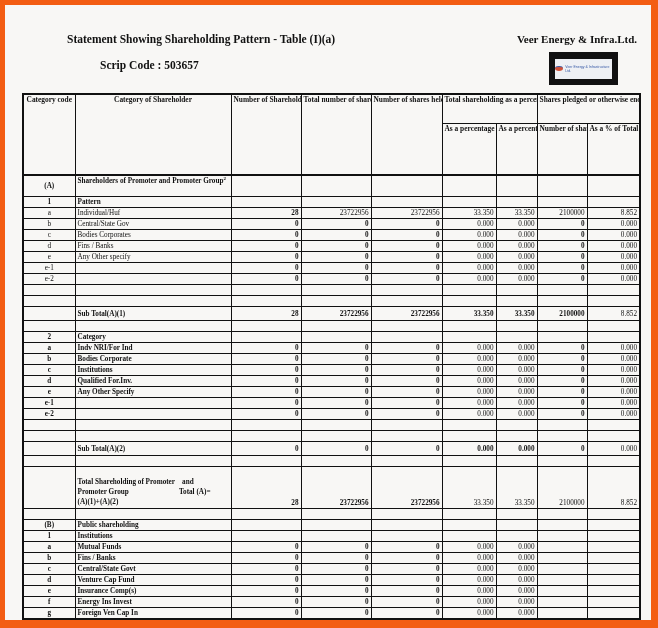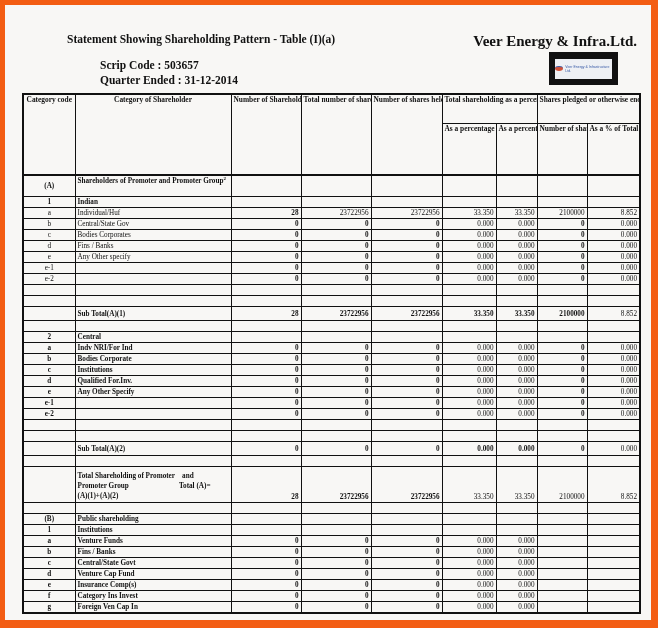--- a/index.html
+++ b/index.html
@@ -7,21 +7,21 @@
     width: 658px; height: 628px; overflow: hidden;
     background: #f35d13;
     font-family: "Liberation Serif", "DejaVu Serif", serif;
     color: #111;
   }
   .page {
     position: absolute; left: 5px; top: 5px; width: 646px; height: 615px;
     background: #f8f7f5; overflow: hidden;
   }
   .doc-title { position: absolute; left: 62px; top: 28px; font-size: 11.5px; font-weight: bold; }
-  .company { position: absolute; right: 14px; top: 28px; font-size: 15px; font-weight: bold; }
+  .company { position: absolute; right: 14px; top: 28px; font-size: 11px; font-weight: bold; }
   .scrip { position: absolute; left: 71px; top: 53px; font-size: 11.5px; font-weight: bold; line-height: 15px; margin-left: 24px; }
   .logo-box {
     position: absolute; left: 544px; top: 47px; width: 69px; height: 33px; background: #111;
     display: flex; align-items: center; justify-content: center;
   }
   .logo-inner {
     width: 57px; height: 20px; background: #eef0f4; display: flex; align-items: center; justify-content: center;
     font-size: 3.5px; color: #3658a6; font-family: "Liberation Sans", sans-serif;
   }
   .logo-swoosh { width: 9px; height: 4px; border-radius: 50%; background: #d0523a; margin-right: 2px; border-top: 1px solid #3658a6; }
@@ -51,21 +51,20 @@
   .indent { padding-left: 4px; }
 </style>
 </head>
 <body>
 
 <div class="page">
   <div class="doc-title">Statement Showing Shareholding Pattern - Table (I)(a)</div>
   <div class="company">Veer Energy &amp; Infra.Ltd.</div>
   <div class="scrip">
     <div>Scrip Code : 503657</div>
-    <div>Quarter Ended : 31-12-2014</div>
   </div>
   <div class="logo-box">
     <div class="logo-inner">
       <span class="logo-swoosh"></span>
       <span>Veer Energy &amp; Infrastructure Ltd.</span>
     </div>
   </div>
 
   <table class="sh">
     <colgroup>
@@ -103,21 +102,21 @@
         <td></td>
           <td></td>
           <td></td>
           <td></td>
           <td></td>
           <td></td>
           <td></td>
       </tr>
       <tr>
         <td class="code bold">1</td>
-        <td class="label bold">Indian</td>
+        <td class="label bold">Pattern</td>
         <td></td>
           <td></td>
           <td></td>
           <td></td>
           <td></td>
           <td></td>
           <td></td>
       </tr>
       <tr>
         <td class="code">a</td>
@@ -235,21 +234,21 @@
           <td></td>
           <td></td>
           <td></td>
           <td></td>
           <td></td>
           <td></td>
           <td></td>
         </tr>
       <tr>
         <td class="code bold">2</td>
-        <td class="label bold">Central</td>
+        <td class="label bold">Category</td>
         <td></td>
           <td></td>
           <td></td>
           <td></td>
           <td></td>
           <td></td>
           <td></td>
       </tr>
       <tr>
         <td class="code bold">a</td>
@@ -367,21 +366,21 @@
           <td></td>
           <td></td>
           <td></td>
           <td></td>
           <td></td>
           <td></td>
           <td></td>
         </tr>
       <tr class="taller">
         <td class="code"></td>
-        <td class="label bold" style="vertical-align:top;padding-top:4px">
+        <td class="label bold" style="vertical-align:top;padding-top:10px">
           <div style="white-space:pre">Total Shareholding of Promoter    and</div>
           <div style="display:flex;justify-content:space-between;padding-right:18px">
             <span>Promoter Group</span>
             <span>Total (A)=</span>
           </div>
           <div>(A)(1)+(A)(2)</div>
         </td>
         <td class="num bold">28</td>
         <td class="num bold">23722956</td>
         <td class="num bold">23722956</td>
@@ -418,21 +417,21 @@
         <td></td>
           <td></td>
           <td></td>
           <td></td>
           <td></td>
           <td></td>
           <td></td>
       </tr>
       <tr>
         <td class="code bold">a</td>
-        <td class="label bold indent">Venture Funds</td>
+        <td class="label bold indent">Mutual Funds</td>
         <td class="num bold">0</td>
         <td class="num bold">0</td>
         <td class="num bold">0</td>
         <td class="num">0.000</td>
         <td class="num">0.000</td>
         <td></td>
           <td></td>
       </tr>
       <tr>
         <td class="code bold">b</td>
@@ -473,21 +472,21 @@
         <td class="num bold">0</td>
         <td class="num bold">0</td>
         <td class="num bold">0</td>
         <td class="num">0.000</td>
         <td class="num">0.000</td>
         <td></td>
           <td></td>
       </tr>
       <tr>
         <td class="code bold">f</td>
-        <td class="label bold indent">Category Ins Invest</td>
+        <td class="label bold indent">Energy Ins Invest</td>
         <td class="num bold">0</td>
         <td class="num bold">0</td>
         <td class="num bold">0</td>
         <td class="num">0.000</td>
         <td class="num">0.000</td>
         <td></td>
           <td></td>
       </tr>
       <tr>
         <td class="code bold">g</td>

